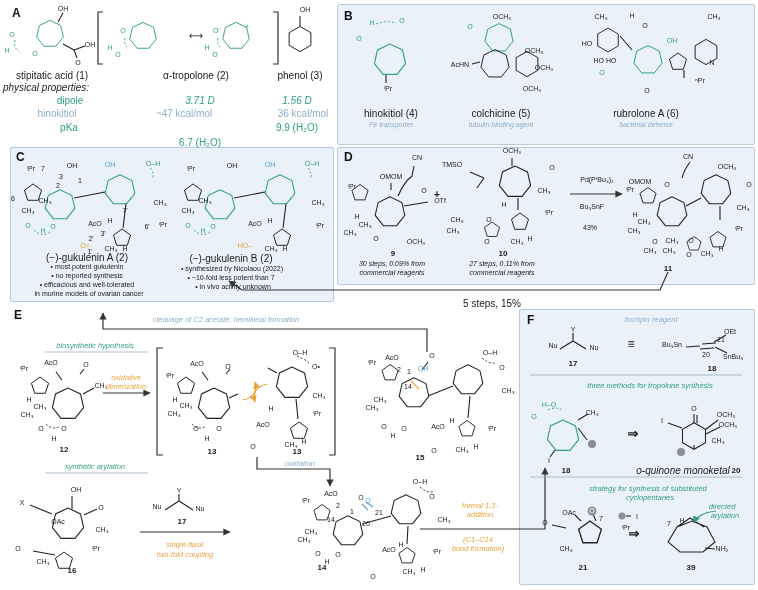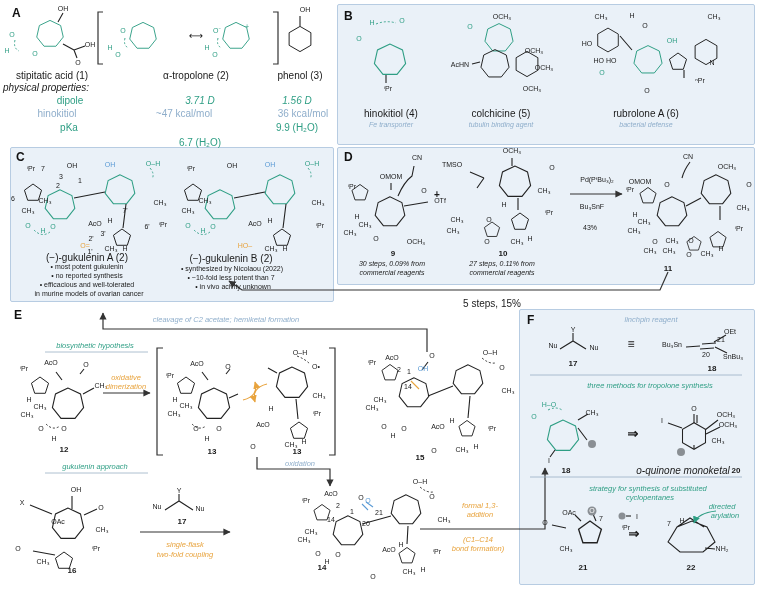--- a/index.html
+++ b/index.html
@@ -433,21 +433,21 @@
   <span class="al" style="left:490px;top:352px">O–H</span>
   <span class="al" style="left:502px;top:367px">O</span>
   <span class="al" style="left:508px;top:390px">CH₃</span>
   <span class="al" style="left:438px;top:426px">AcO</span>
   <span class="al" style="left:452px;top:420px">H</span>
   <span class="al" style="left:492px;top:428px">ⁱPr</span>
   <span class="al" style="left:462px;top:449px">CH₃</span>
   <span class="al" style="left:476px;top:446px">H</span>
   <span class="al" style="left:434px;top:450px">O</span>
   <span class="nm" style="left:420px;top:457px">15</span>
-  <span class="ann g" style="left:95px;top:466px">gukulenin approach</span>
+  <span class="ann g" style="left:95px;top:466px">synthetic arylation</span>
   <span class="al" style="left:22px;top:502px">X</span>
   <span class="al" style="left:76px;top:489px">OH</span>
   <span class="al" style="left:101px;top:507px">O</span>
   <span class="al" style="left:58px;top:521px">OAc</span>
   <span class="al" style="left:102px;top:529px">CH₃</span>
   <span class="al" style="left:96px;top:548px">ⁱPr</span>
   <span class="al" style="left:18px;top:548px">O</span>
   <span class="al" style="left:43px;top:561px">CH₃</span>
   <span class="nm" style="left:72px;top:570px">16</span>
   <span class="al" style="left:157px;top:506px">Nu</span>
@@ -519,17 +519,17 @@
   <span class="al" style="left:592px;top:510px;color:#fff">O</span>
   <span class="al" style="left:601px;top:518px">7</span>
   <span class="al" style="left:626px;top:527px">ⁱPr</span>
   <span class="al" style="left:566px;top:548px">CH₃</span>
   <span class="nm" style="left:583px;top:567px">21</span>
   <span class="al" style="left:637px;top:516px">I</span>
   <span class="nm" style="left:634px;top:533px;font-size:13px">⇒</span>
   <span class="al" style="left:669px;top:523px">7</span>
   <span class="al" style="left:682px;top:520px">H</span>
   <span class="al" style="left:722px;top:548px">NH₂</span>
-  <span class="nm" style="left:691px;top:567px">22</span>
+  <span class="nm" style="left:691px;top:567px">39</span>
   <span class="ann g" style="left:722px;top:506px">directed</span>
   <span class="ann g" style="left:725px;top:515px">arylation</span>
 
 </div>
 
 </body></html>

